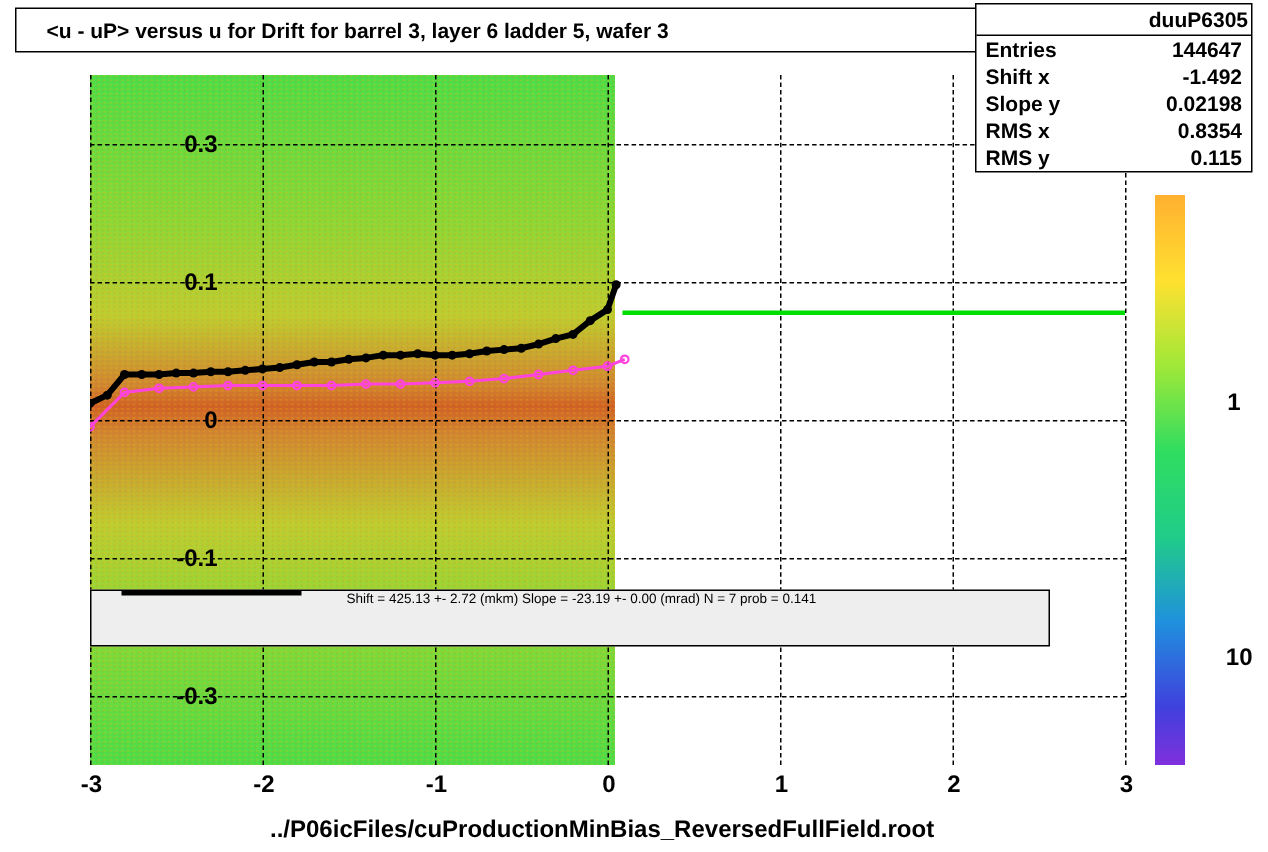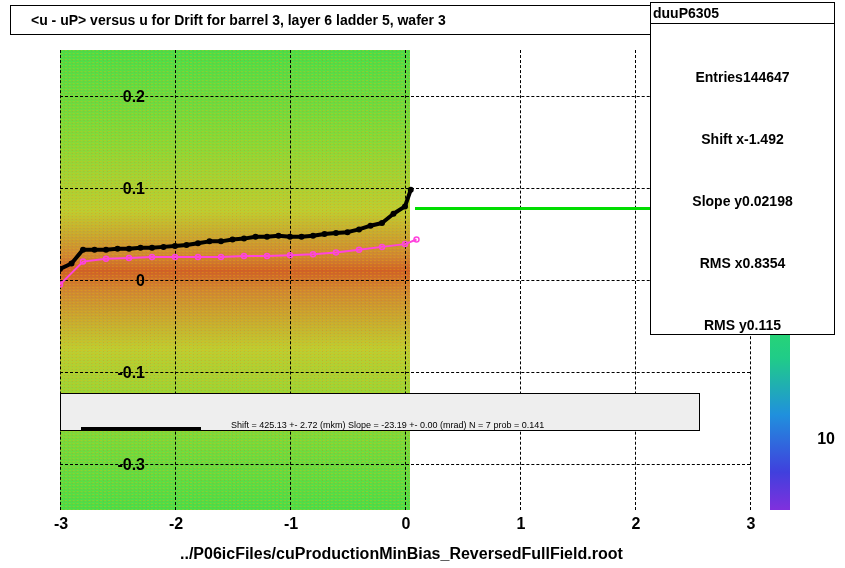--- a/index.html
+++ b/index.html
@@ -1,29 +1,29 @@
 <!DOCTYPE html>
 <html><head>
   <meta charset="utf-8">
   <style>
     * { margin: 0; padding: 0; box-sizing: border-box; }
     body { font-family: Arial, sans-serif; width: 845px; height: 568px; position: relative; background: #fff; }
     .chart-container { position: absolute; left: 0; top: 0; width: 845px; height: 568px; }
     .title-box { position: absolute; left: 10px; top: 5px; width: 688px; height: 30px; border: 1px solid #000; background: #fff; display: flex; align-items: center; padding-left: 20px; font-size: 14px; font-weight: bold; z-index: 10; }
     .stats-box { position: absolute; right: 10px; top: 2px; width: 185px; border: 1px solid #000; background: #fff; font-size: 14px; z-index: 20; }
-    .stats-title { text-align: left; font-weight: bold; border-bottom: 1px solid #000; padding: 2px; }
-    .stats-row { display: flex; justify-content: center; padding: 1px 6px; font-weight: bold; margin-top: 44px; }
+    .stats-title { text-align: right; font-weight: bold; border-bottom: 1px solid #000; padding: 2px; }
+    .stats-row { display: flex; justify-content: space-between; padding: 1px 6px; font-weight: bold; }
     .plot-area { position: absolute; left: 60px; top: 50px; width: 690px; height: 460px; }
     .heatmap { position: absolute; left: 0; top: 0; width: 350px; height: 460px; }
     .grid-line-h { position: absolute; border-top: 1px dashed #000; width: 690px; left: 0; }
     .grid-line-v { position: absolute; border-left: 1px dashed #000; height: 460px; top: 0; }
     .axis-label-y { position: absolute; right: 700px; font-size: 16px; font-weight: bold; text-align: right; width: 50px; }
     .axis-label-x { position: absolute; top: 515px; font-size: 16px; font-weight: bold; text-align: center; width: 30px; }
     .green-line { position: absolute; height: 3px; background: #00dd00; z-index: 5; }
-    .overlay-box { position: absolute; background: #eee; border: 1px solid #000; z-index: 8; font-size: 9px; display: flex; align-items: flex-end; padding-left: 20px; }
+    .overlay-box { position: absolute; background: #eee; border: 1px solid #000; z-index: 8; font-size: 9px; display: flex; align-items: flex-start; padding-left: 20px; }
     .overlay-box .black-bar { width: 120px; height: 3px; background: #000; margin-right: 30px; }
     .colorbar { position: absolute; right: 55px; top: 130px; width: 20px; height: 380px; z-index: 5; }
     .colorbar-label { position: absolute; font-size: 16px; font-weight: bold; }
     .bottom-label { position: absolute; bottom: 5px; left: 180px; font-size: 16px; font-weight: bold; text-align: center; }
     .profile-curve { position: absolute; z-index: 7; pointer-events: none; }
   </style>
 </head>
 <body>
 
 <div class="chart-container">
@@ -153,21 +153,21 @@
           <circle cx="356.50000000000006" cy="189.52000000000004" r="2.5" fill="none" stroke="#ff44dd" stroke-width="1.5"></circle>
         </g>
     </svg>
 
     <div class="overlay-box" style="left:0;top:343px;width:640px;height:38px">
       <div class="black-bar"></div>
       <span>Shift =   425.13 +- 2.72 (mkm) Slope =   -23.19 +- 0.00 (mrad)  N = 7 prob = 0.141</span>
     </div>
   </div>
 
-  <div class="axis-label-y" style="top:88px">0.2</div>
+  <div class="axis-label-y" style="top:88px">0.3</div>
   <div class="axis-label-y" style="top:180px">0.1</div>
   <div class="axis-label-y" style="top:272px">0</div>
   <div class="axis-label-y" style="top:364px">-0.1</div>
   <div class="axis-label-y" style="top:456px">-0.3</div>
 
   <div class="axis-label-x" style="left:46px">-3</div>
   <div class="axis-label-x" style="left:161px">-2</div>
   <div class="axis-label-x" style="left:276px">-1</div>
   <div class="axis-label-x" style="left:391px">0</div>
   <div class="axis-label-x" style="left:506px">1</div>

